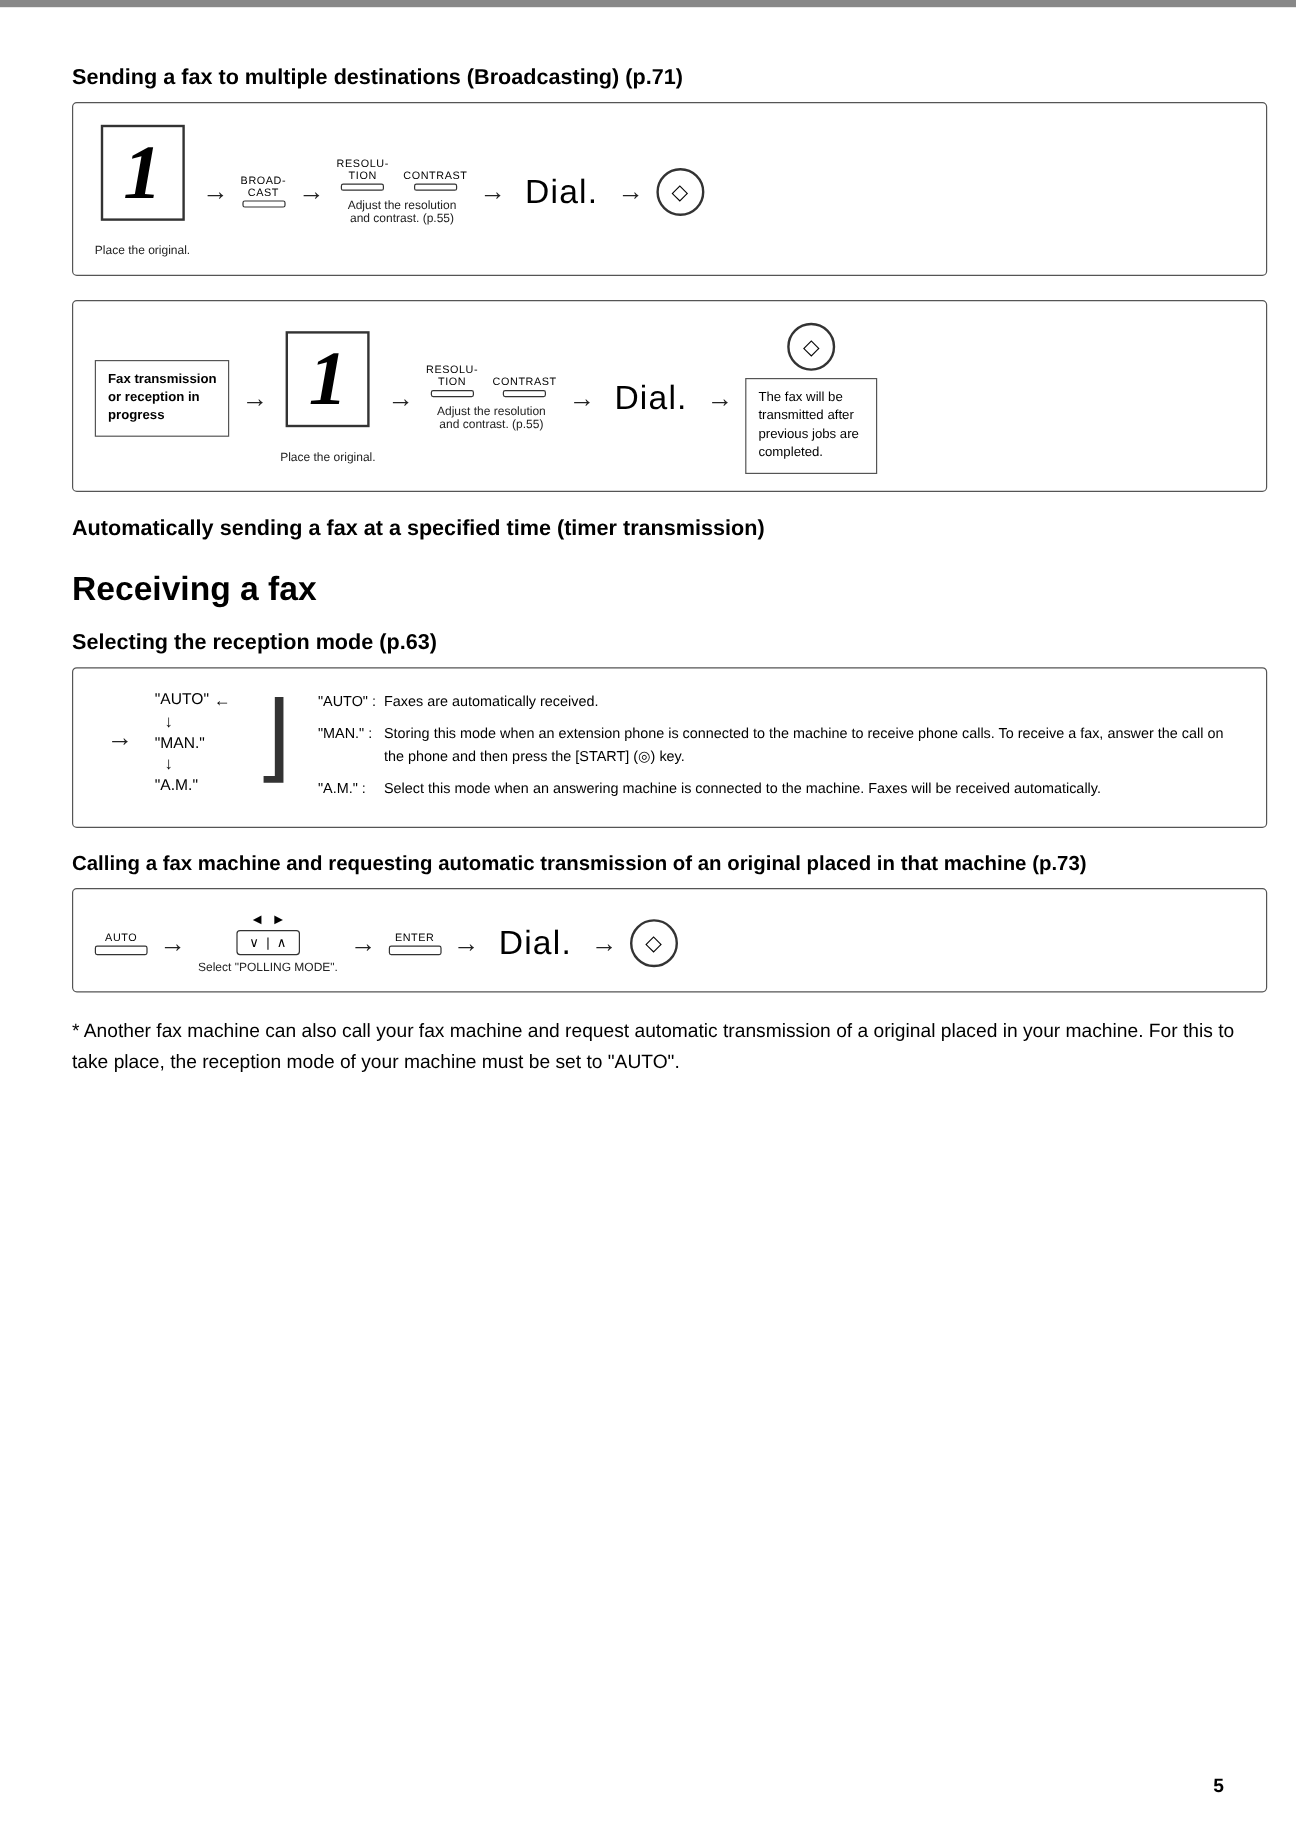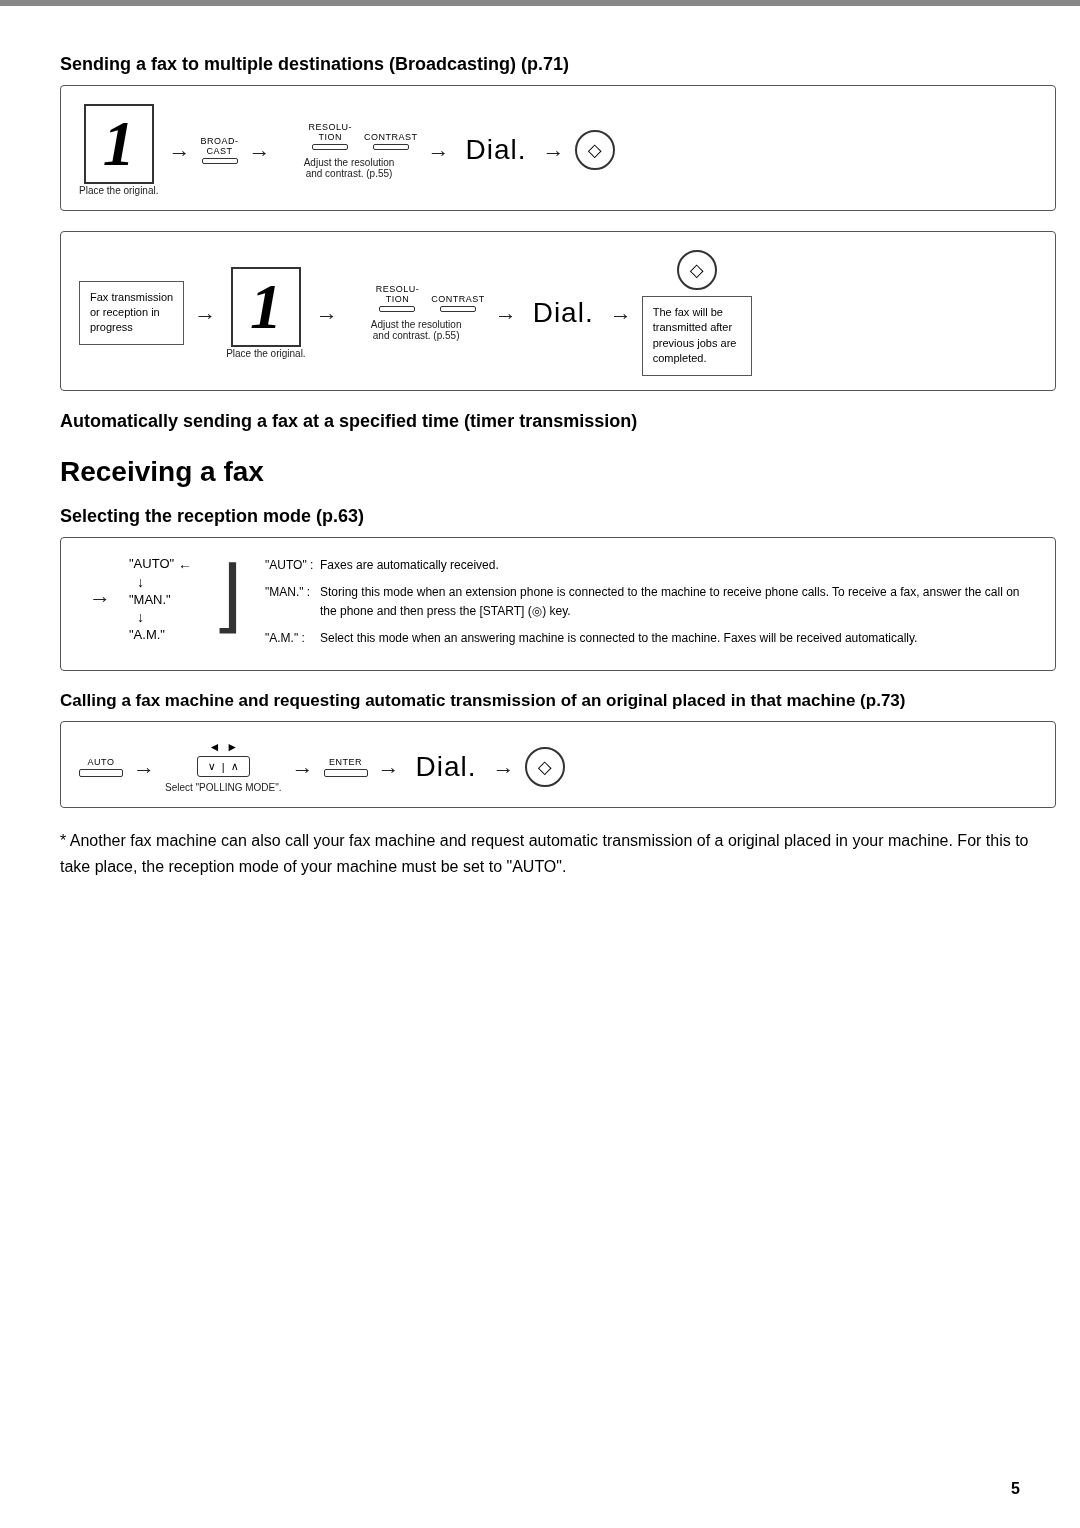--- a/index.html
+++ b/index.html
@@ -70,21 +70,21 @@
       width: 70px;
       height: 80px;
       display: flex;
       align-items: center;
       justify-content: center;
       font-family: 'Times New Roman', serif;
     }
     .label-small {
       font-size: 10px;
       text-align: center;
-      margin-top: 1px;
+      margin-top: 20px;
       color: #222;
     }
     .button-key {
       border: 1.5px solid #333;
       border-radius: 2px;
       padding: 2px 7px;
       font-size: 10px;
       min-width: 36px;
       text-align: center;
       display: inline-block;
@@ -111,34 +111,34 @@
       border: 2px solid #333;
       display: flex;
       align-items: center;
       justify-content: center;
       font-size: 18px;
     }
     .resolution-row {
       display: flex;
       gap: 6px;
       align-items: flex-end;
-      margin-left: 28px;
     }
     .key-col {
       display: flex;
       flex-direction: column;
       align-items: center;
     }
     .fax-in-progress-box {
       border: 1.5px solid #555;
       padding: 8px 10px;
       font-size: 11px;
       min-width: 100px;
       max-width: 115px;
       line-height: 1.4;
+      font-weight: bold;
     }
     .fax-result-box {
       border: 1.5px solid #555;
       padding: 8px 10px;
       font-size: 11px;
       min-width: 110px;
       max-width: 135px;
       line-height: 1.4;
     }
     .paragraph-text {

